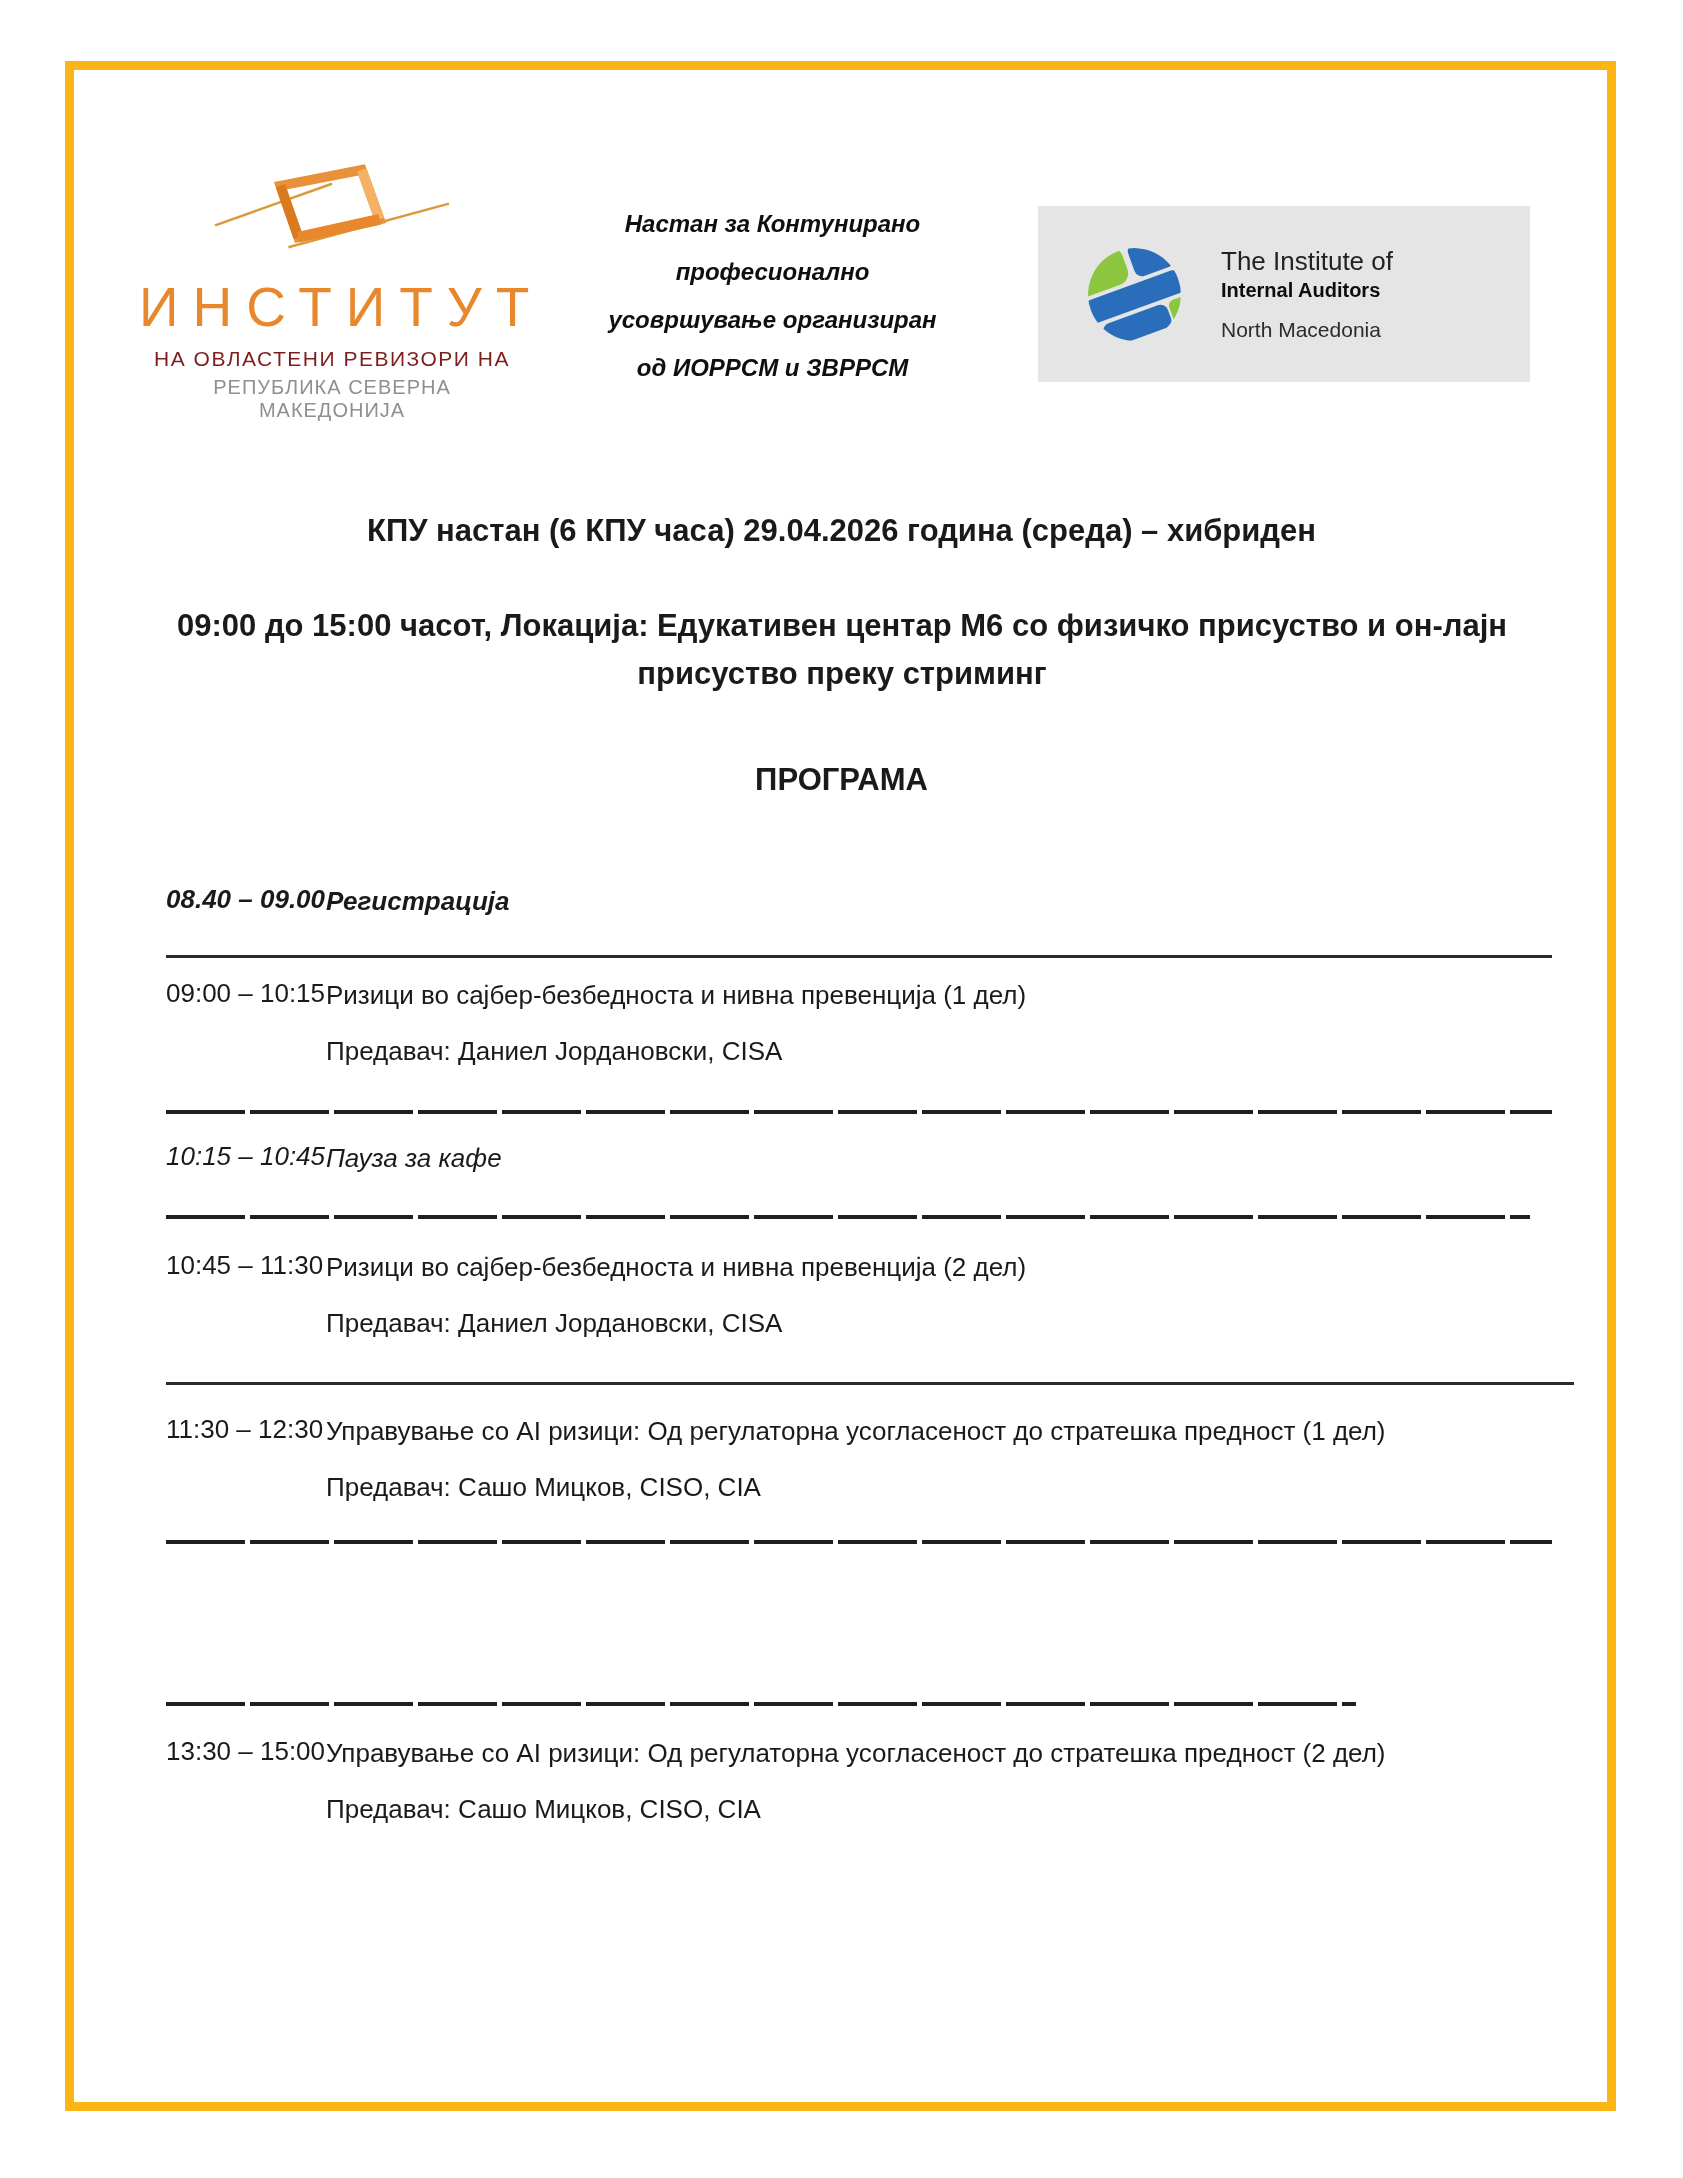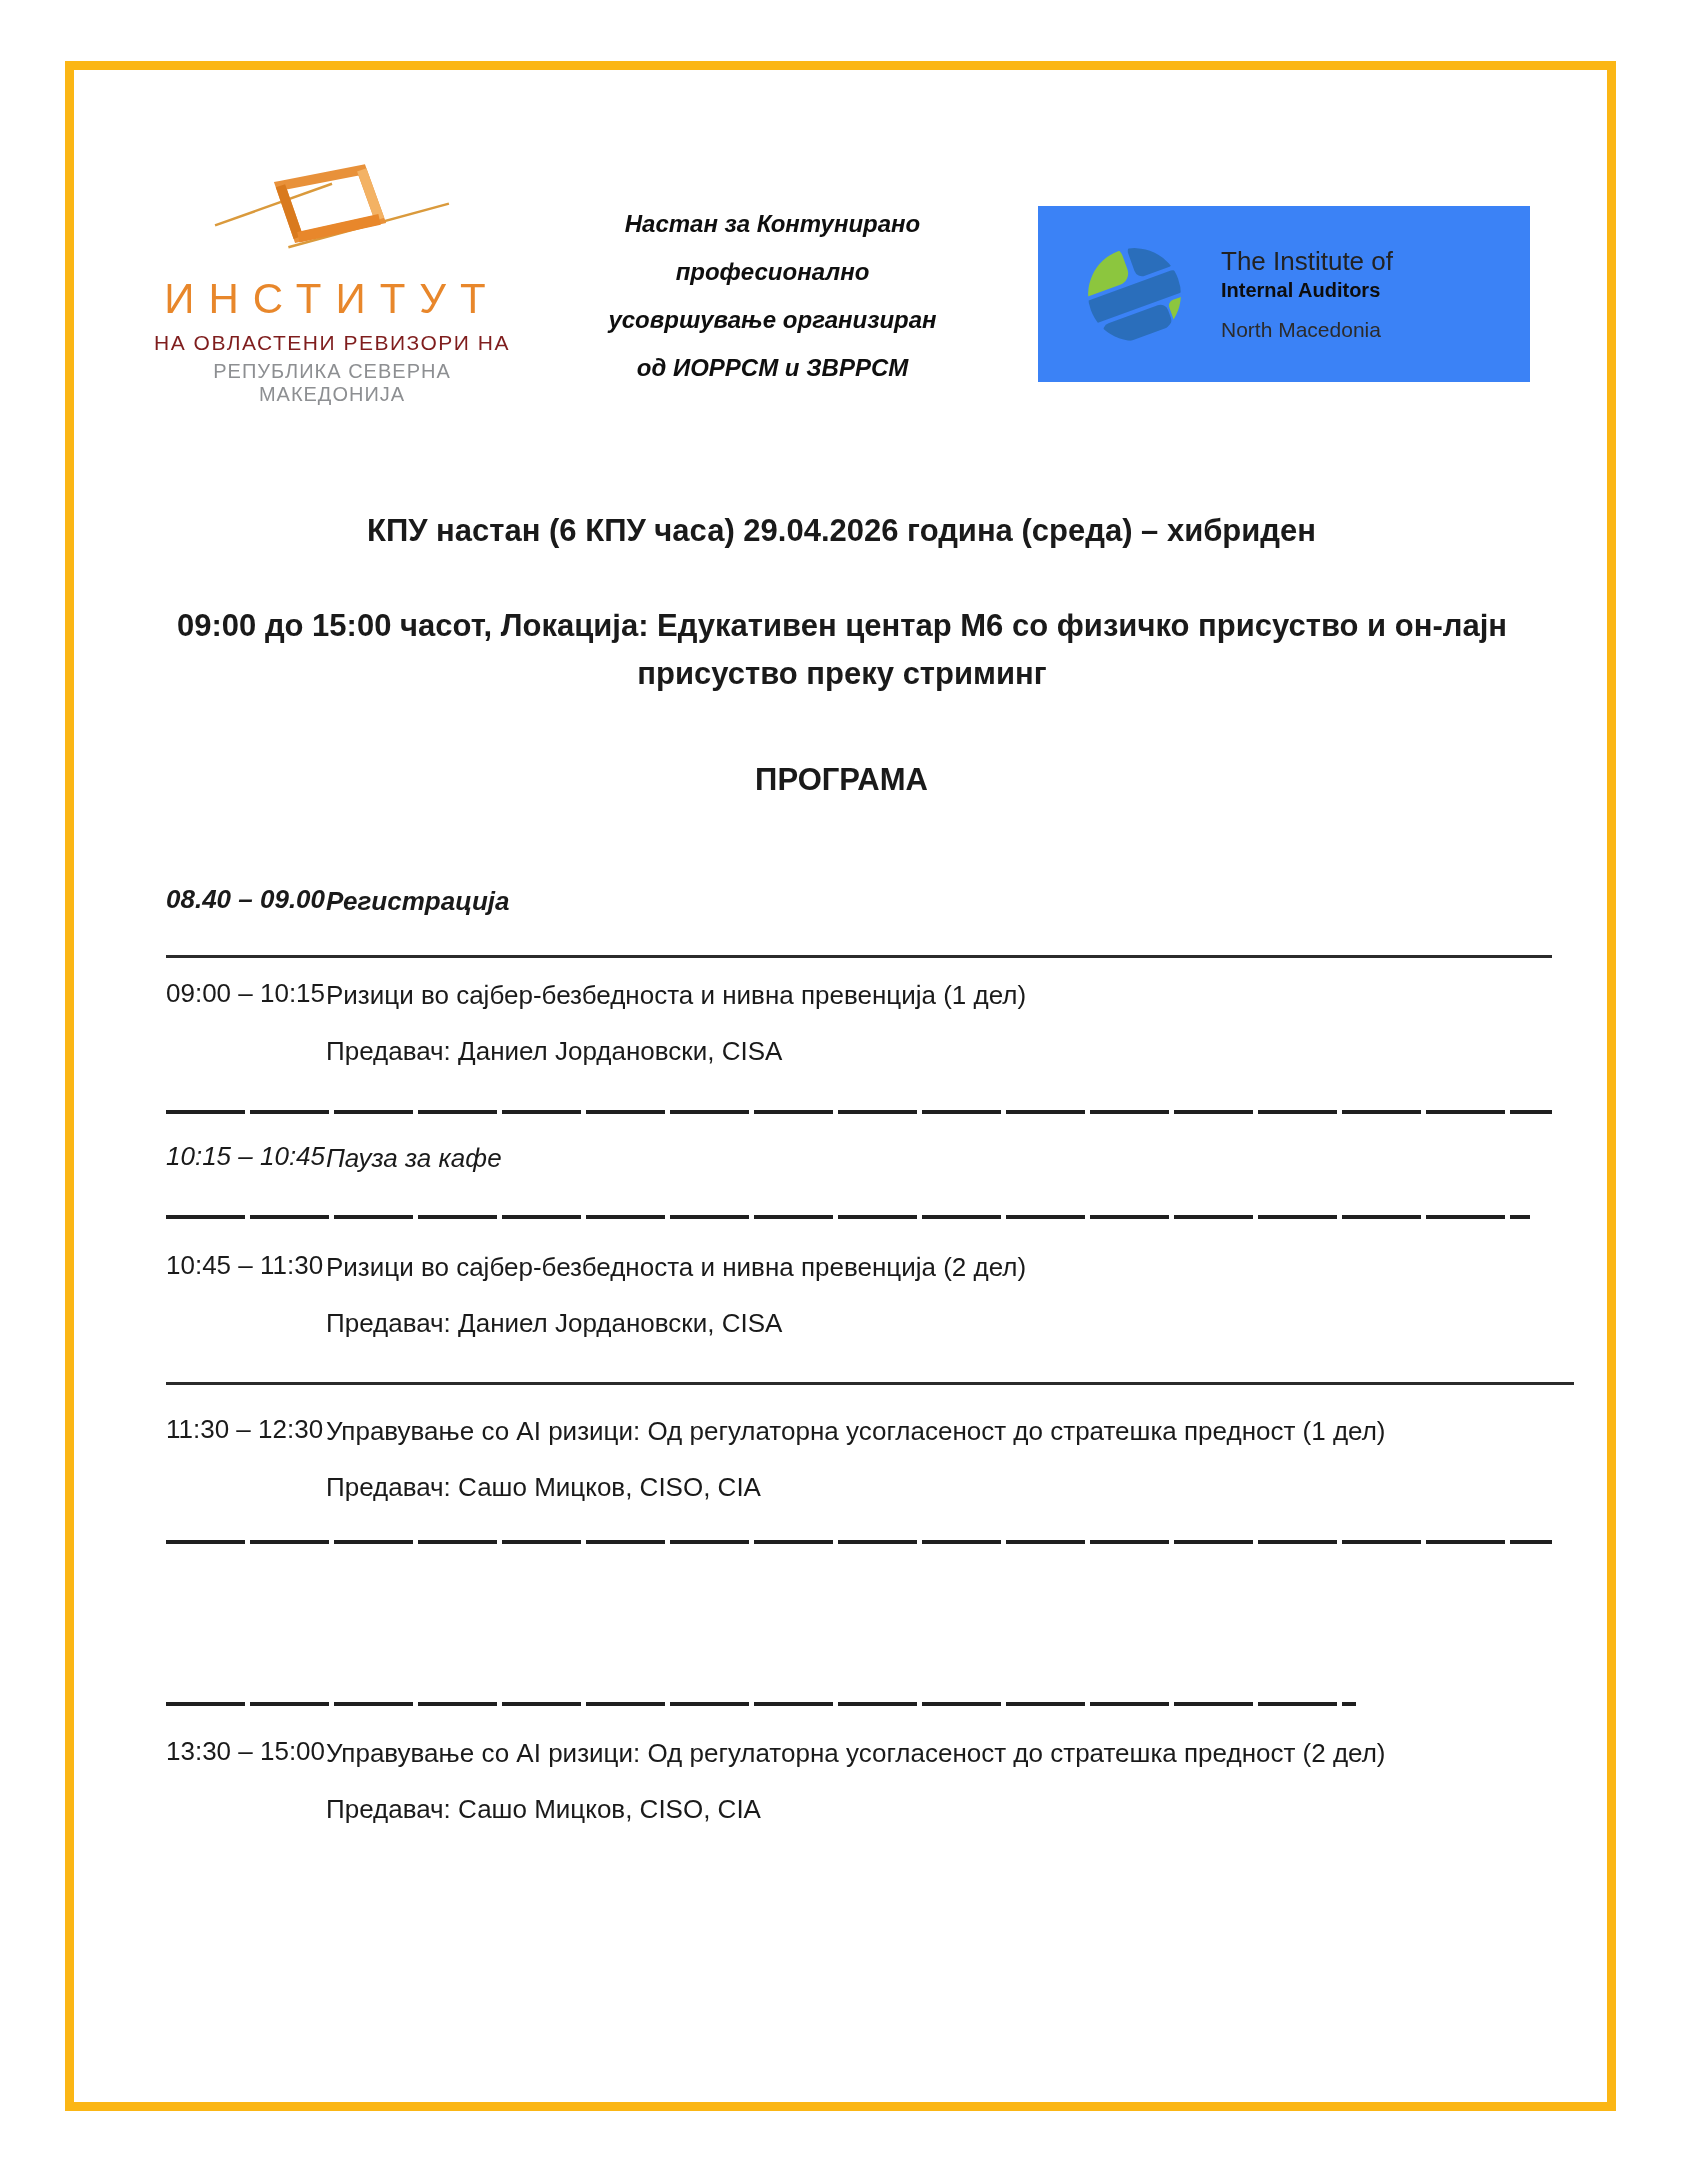--- a/index.html
+++ b/index.html
@@ -7,29 +7,29 @@
   body { width:1683px; height:2178px; position:relative; overflow:hidden;
          font-family:"Liberation Sans","DejaVu Sans",sans-serif; color:#1a1a1a; }
   .page { position:absolute; inset:0; background:#ffffff; }
 
   .page-border { position:absolute; left:65px; top:61px; width:1551px; height:2050px;
                  border:9px solid #FBB615; }
 
   
   .logo-left { position:absolute; left:139px; top:158px; width:386px; text-align:center; }
   .logo-mark { display:block; margin:0 auto 6px auto; }
-  .logo-title { font-size:42px; letter-spacing:14px; color:#E8872B; font-weight:400; }
+  .logo-title { font-size:55px; letter-spacing:14px; color:#E8872B; font-weight:400; }
   .logo-sub1  { font-size:21px; letter-spacing:1.5px; color:#7f1d1d; margin-top:8px; }
   .logo-sub2  { font-size:20px; letter-spacing:1px; color:#8D8F92; margin-top:5px; }
 
   .hdr-center { position:absolute; left:515px; top:200px; width:515px; text-align:center;
                 font-size:24px; line-height:48px; font-weight:700; font-style:italic; color:#0f0f0f; }
 
   .iia { position:absolute; left:1038px; top:206px; width:492px; height:176px;
-         background:#3b82f6; display:flex; align-items:center; padding-left:36px; }
+         background:#e5e5e5; display:flex; align-items:center; padding-left:36px; }
   .iia-globe { flex:none; }
   .iia-text { margin-left:26px; text-align:left; }
   .iia-l1 { font-size:26px; color:#222222; }
   .iia-l2 { font-size:20px; font-weight:700; color:#0d0d0d; margin-top:2px; }
   .iia-l3 { font-size:21px; color:#2b2b2b; margin-top:16px; }
 
   
   .title1 { position:absolute; top:513px; left:0; width:1683px; text-align:center;
             font-size:31px; font-weight:700; }
   .title2 { position:absolute; top:602px; left:149px; width:1386px; text-align:center;

